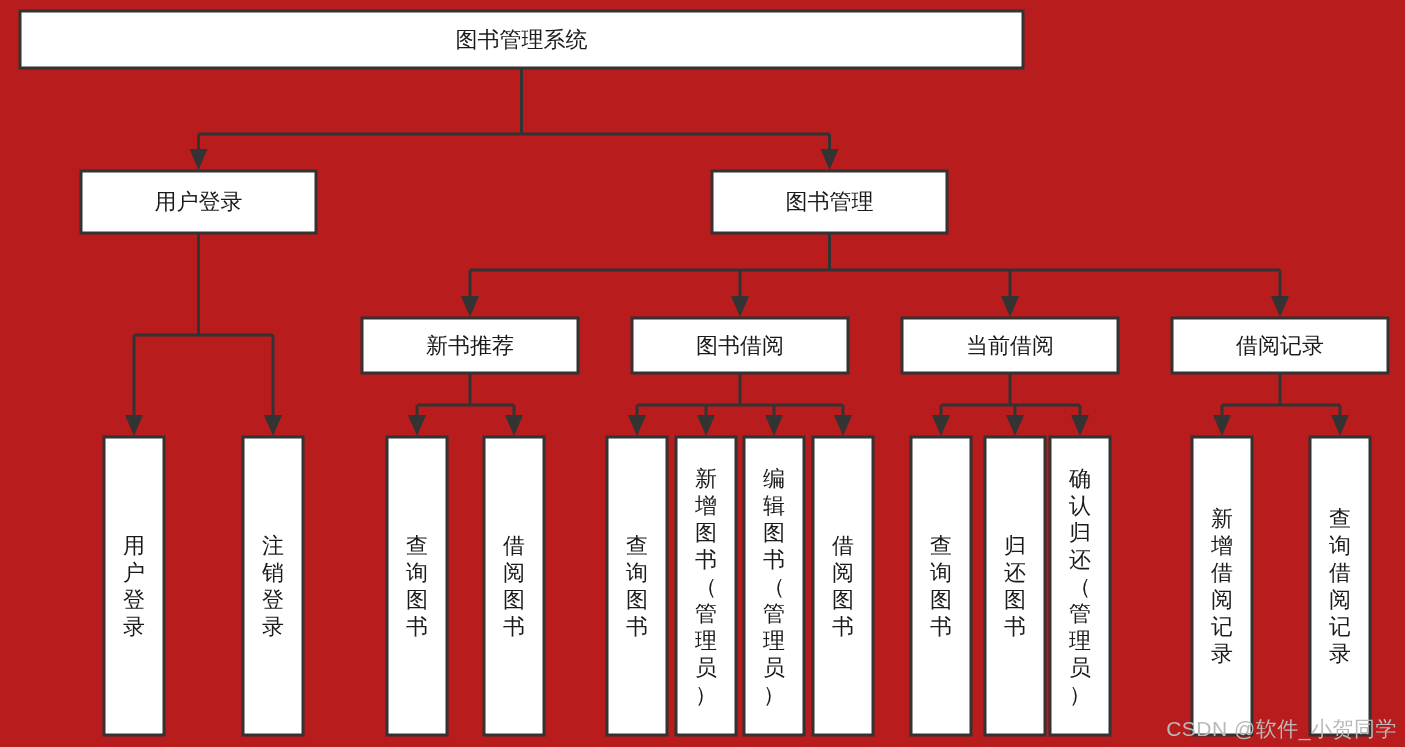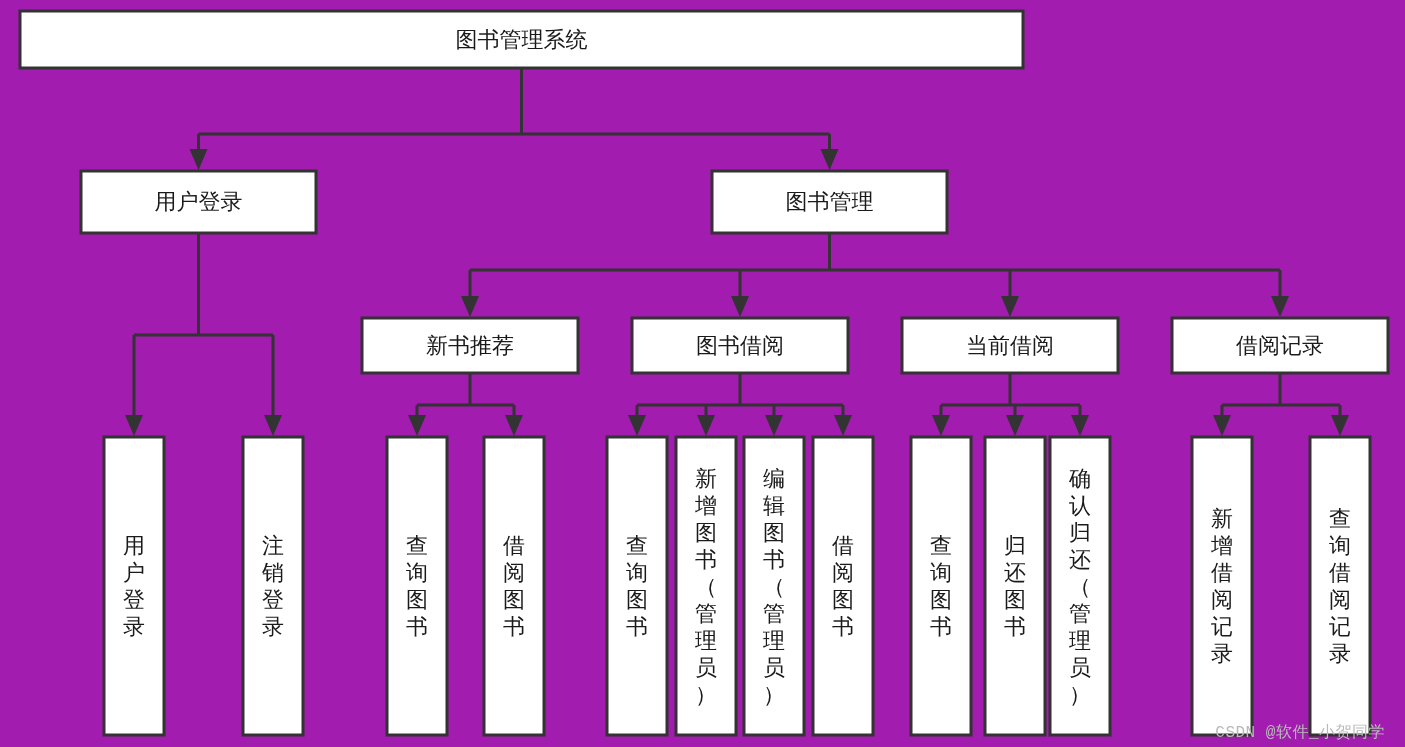--- a/index.html
+++ b/index.html
@@ -10,21 +10,21 @@
   body {
     width: 1405px;
     height: 747px;
     font-family: "DejaVu Sans", "Liberation Sans", sans-serif;
     overflow: hidden;
   }
   #diagram-root {
     position: relative;
     width: 1405px;
     height: 747px;
-    background: #a21caf;
+    background: #b91c1c;
   }
   svg.flow {
     position: absolute;
     left: 0;
     top: 0;
     width: 1405px;
     height: 747px;
   }
   .node-rect {
     fill: #ffffff;
@@ -47,24 +47,24 @@
     dominant-baseline: middle;
   }
   .node-label-v {
     font-family: "DejaVu Sans", "Liberation Sans", sans-serif;
     font-size: 22px;
     fill: #1a1a1a;
     text-anchor: middle;
   }
   .watermark {
     position: absolute;
-    right: 20px;
+    right: 8px;
     bottom: 4px;
-    font-family: Liberation Mono, monospace;
-    font-size: 16px;
+    font-family: Liberation Sans, sans-serif;
+    font-size: 21px;
     color: #b9b9b9;
     letter-spacing: 0.5px;
     white-space: nowrap;
     user-select: none;
   }
 </style>
 </head>
 <body>
 
 <div id="diagram-root">

